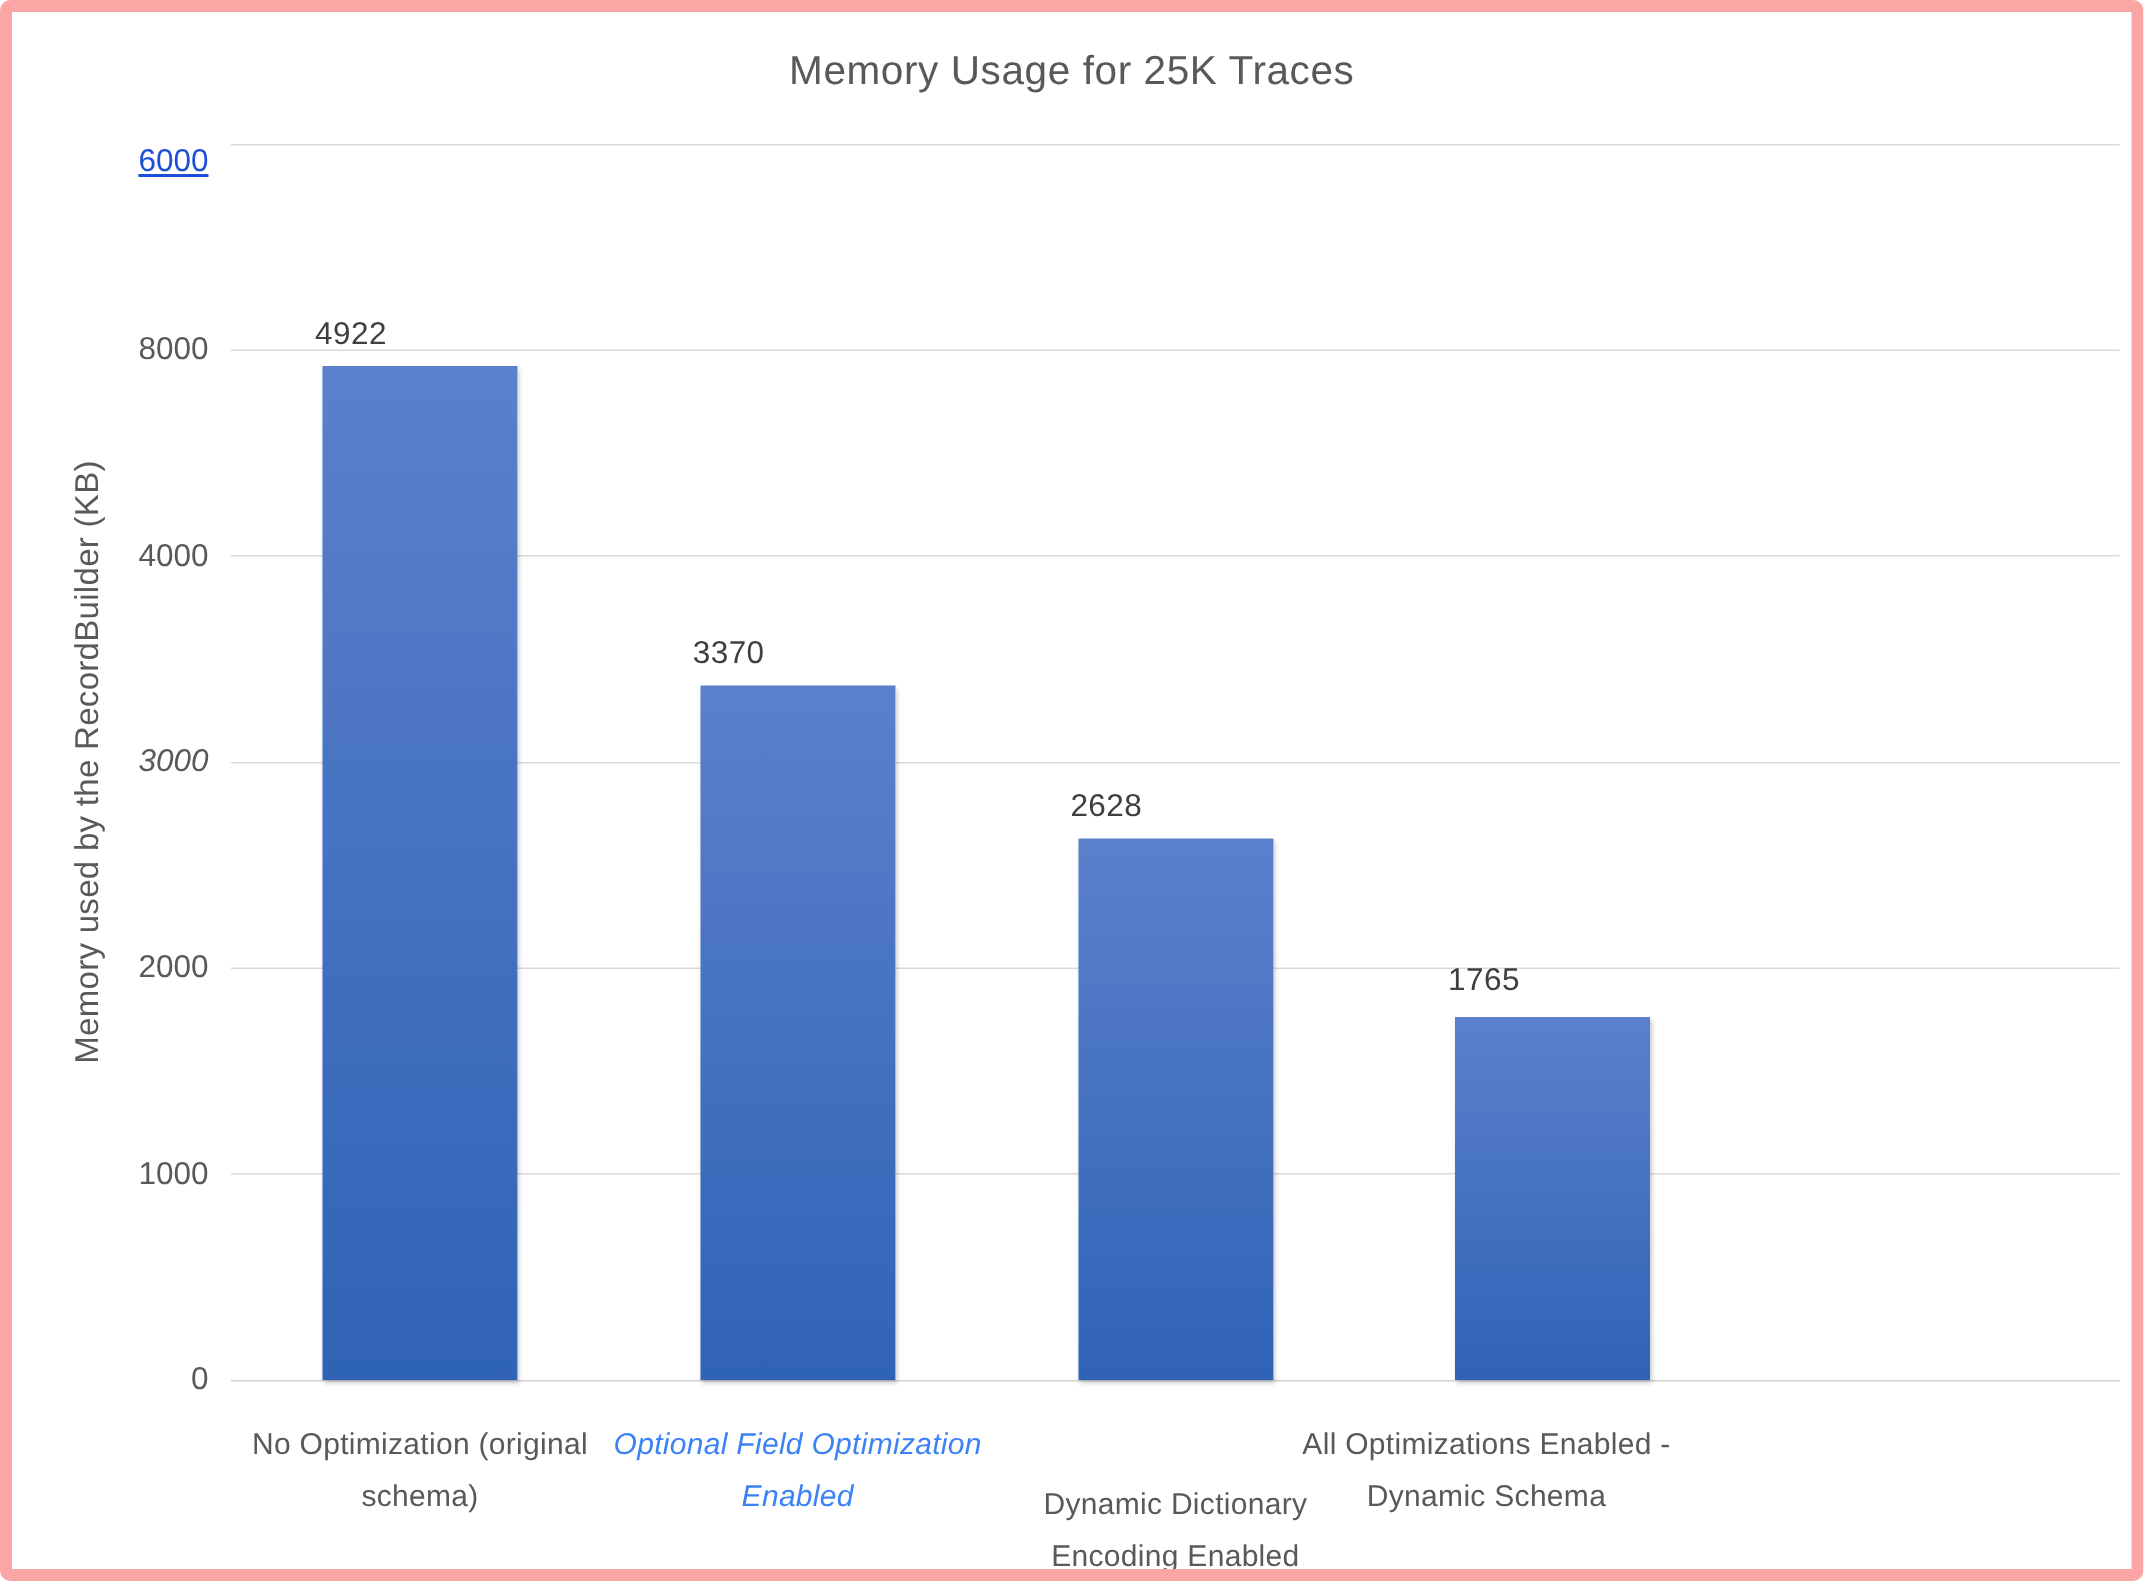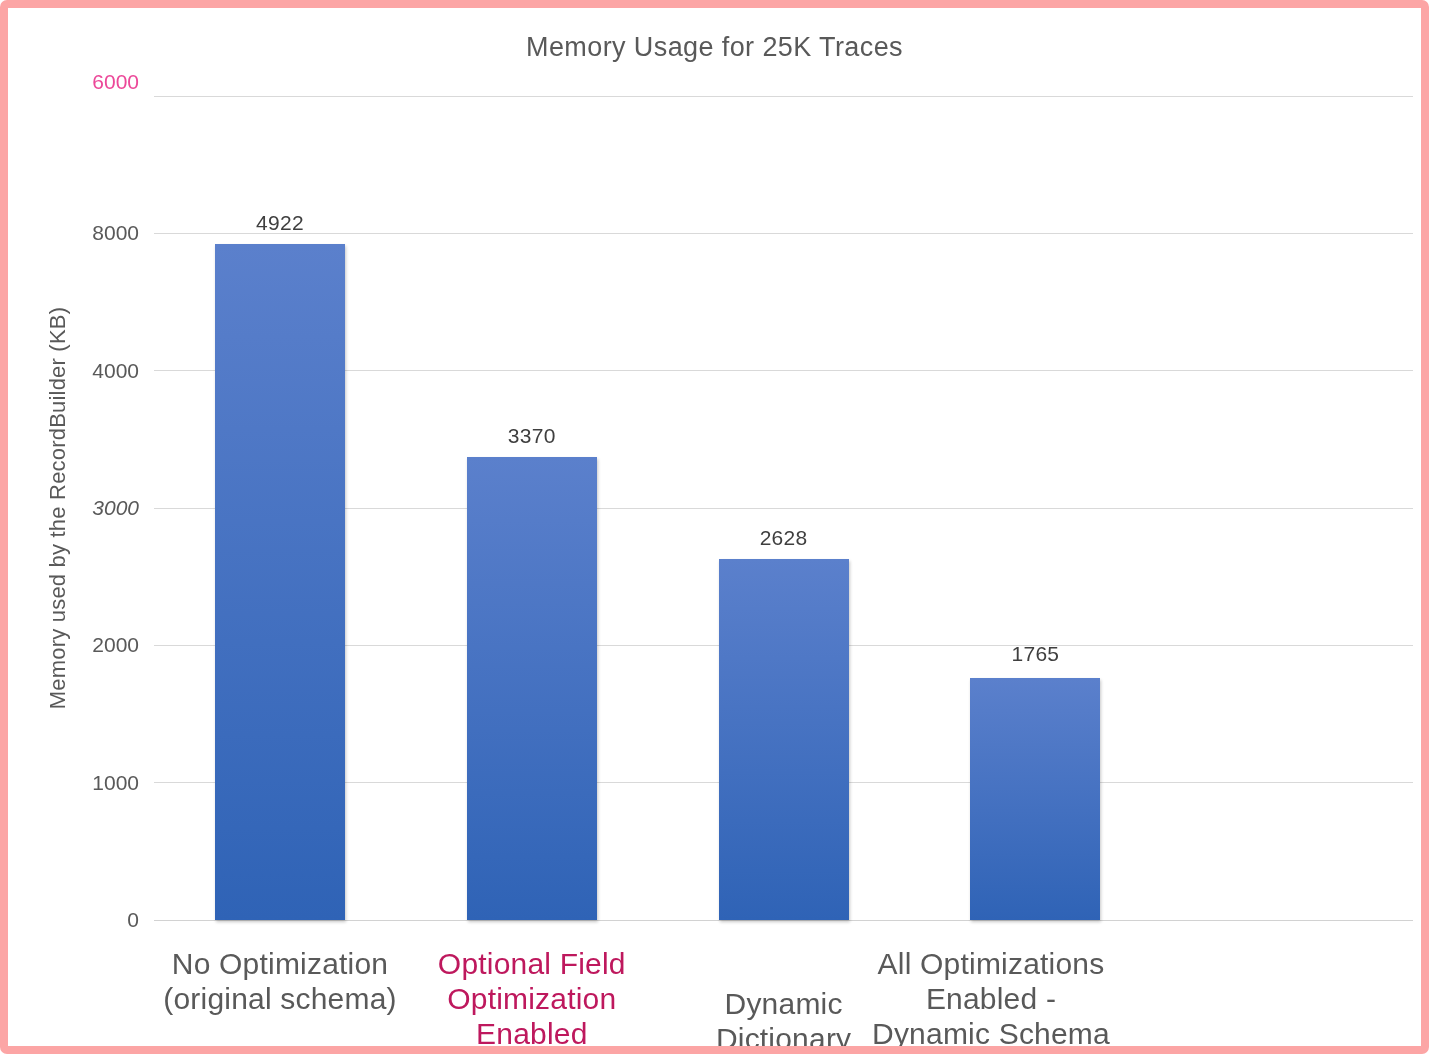--- a/index.html
+++ b/index.html
@@ -48,27 +48,26 @@
 
   .bar {
     position: absolute;
     box-shadow: 1px 2px 3px rgba(0,0,0,0.22);
   }
 
   .bar-value-label {
     position: absolute;
     font-size: 21px;
     line-height: 26px;
-    text-align: center;
     letter-spacing: 0.3px;
   }
 
   .xcat {
     position: absolute;
-    font-size: 30px;
+    font-size: 20px;
     line-height: 35px;
     text-align: center;
     letter-spacing: 0.2px;
   }
 </style>
 </head>
 <body>
 
 <div id="figure">
   <div class="chart-title" style="color: rgb(89, 89, 89);">Memory Usage for 25K Traces</div>
@@ -82,27 +81,27 @@
       <div class="ytick" style="left: 36px; top: 762.667px; color: rgb(89, 89, 89);">1000</div>
       <div class="gridline" style="left: 146px; width: 1259px; top: 636.833px; background: rgb(217, 217, 217);"></div>
       <div class="ytick" style="left: 36px; top: 625.333px; color: rgb(89, 89, 89);">2000</div>
       <div class="gridline" style="left: 146px; width: 1259px; top: 499.5px; background: rgb(217, 217, 217);"></div>
       <div class="ytick" style="left: 36px; top: 488px; color: rgb(89, 89, 89); font-style: italic;">3000</div>
       <div class="gridline" style="left: 146px; width: 1259px; top: 362.167px; background: rgb(217, 217, 217);"></div>
       <div class="ytick" style="left: 36px; top: 350.667px; color: rgb(89, 89, 89);">4000</div>
       <div class="gridline" style="left: 146px; width: 1259px; top: 224.833px; background: rgb(217, 217, 217);"></div>
       <div class="ytick" style="left: 36px; top: 213.333px; color: rgb(89, 89, 89);">8000</div>
       <div class="gridline" style="left: 146px; width: 1259px; top: 87.5px; background: rgb(217, 217, 217);"></div>
-      <div class="ytick" style="left: 36px; top: 62px; color: #ec4899;">6000</div>
+      <div class="ytick" style="left: 36px; top: 88px; color: #1d4ed8; text-decoration: underline;">6000</div>
       <div class="bar" style="left: 207px; top: 236.045px; width: 130px; height: 675.955px; background: linear-gradient(rgb(91, 128, 204) 0%, rgb(47, 99, 182) 100%);"></div>
       <div class="bar-value-label" style="left: 202px; width: 140px; top: 202.045px; color: rgb(63, 63, 63);">4922</div>
       <div class="xcat" style="left: 147px; width: 250px; top: 938px; color: rgb(89, 89, 89);">No Optimization (original schema)</div>
       <div class="bar" style="left: 458.8px; top: 449.187px; width: 130px; height: 462.813px; background: linear-gradient(rgb(91, 128, 204) 0%, rgb(47, 99, 182) 100%);"></div>
       <div class="bar-value-label" style="left: 453.8px; width: 140px; top: 415.187px; color: rgb(63, 63, 63);">3370</div>
-      <div class="xcat" style="left: 398.8px; width: 250px; top: 938px; color: #be185d;">Optional Field Optimization Enabled</div>
+      <div class="xcat" style="left: 398.8px; width: 250px; top: 938px; color: #3b82f6; font-style: italic;">Optional Field Optimization Enabled</div>
       <div class="bar" style="left: 710.6px; top: 551.088px; width: 130px; height: 360.912px; background: linear-gradient(rgb(91, 128, 204) 0%, rgb(47, 99, 182) 100%);"></div>
       <div class="bar-value-label" style="left: 705.6px; width: 140px; top: 517.088px; color: rgb(63, 63, 63);">2628</div>
       <div class="xcat" style="left: 650.6px; width: 250px; top: 938px; color: rgb(89, 89, 89); margin-top: 40px;">Dynamic Dictionary Encoding Enabled</div>
       <div class="bar" style="left: 962.4px; top: 669.607px; width: 130px; height: 242.393px; background: linear-gradient(rgb(91, 128, 204) 0%, rgb(47, 99, 182) 100%);"></div>
       <div class="bar-value-label" style="left: 957.4px; width: 140px; top: 633px; color: rgb(63, 63, 63);">1765</div>
       <div class="xcat" style="left: 858px; width: 250px; top: 938px; color: rgb(89, 89, 89);">All Optimizations Enabled - Dynamic Schema</div>
     </div>
 </div>
 
 </body></html>

